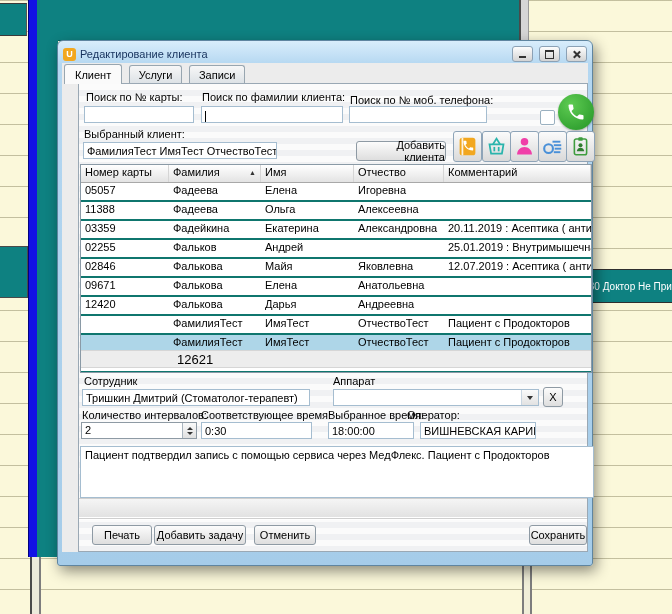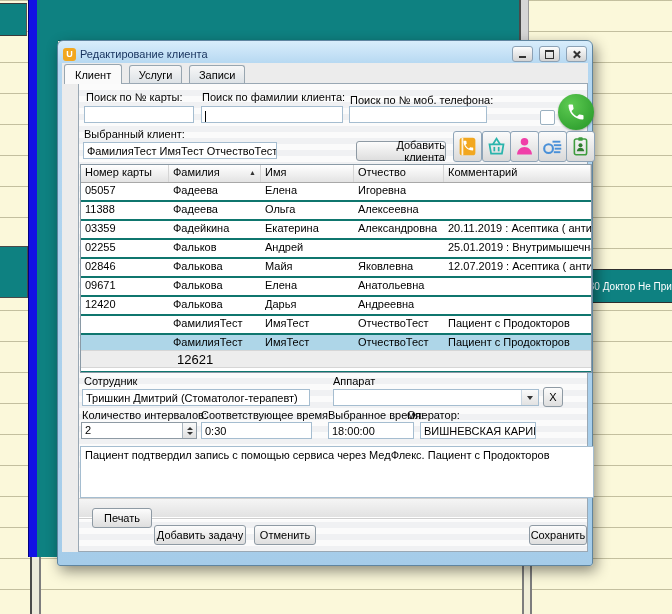--- a/index.html
+++ b/index.html
@@ -287,20 +287,20 @@
           </span>
         </div>
         <div class="inp" style="left:122px;top:338px;width:111px">0:30</div>
         <div class="inp" style="left:249px;top:338px;width:86px">18:00:00</div>
         <div class="inp" style="left:341px;top:338px;width:116px">ВИШНЕВСКАЯ КАРИНА</div>
 
         <div class="textarea">Пациент подтвердил запись с помощью сервиса  через МедФлекс. Пациент с Продокторов</div>
         <div class="status-strip"></div>
         <div class="separator"></div>
 
-        <div class="btn" style="left:13px;top:424px;width:60px">Печать</div>
+        <div class="btn" style="left:13px;top:441px;width:60px">Печать</div>
         <div class="btn" style="left:75px;top:441px;width:92px">Добавить задачу</div>
         <div class="btn" style="left:175px;top:441px;width:62px">Отменить</div>
         <div class="btn" style="left:450px;top:441px;width:58px">Сохранить</div>
       </div>
     </div>
   </div>
 </div>
 
 </body></html>

